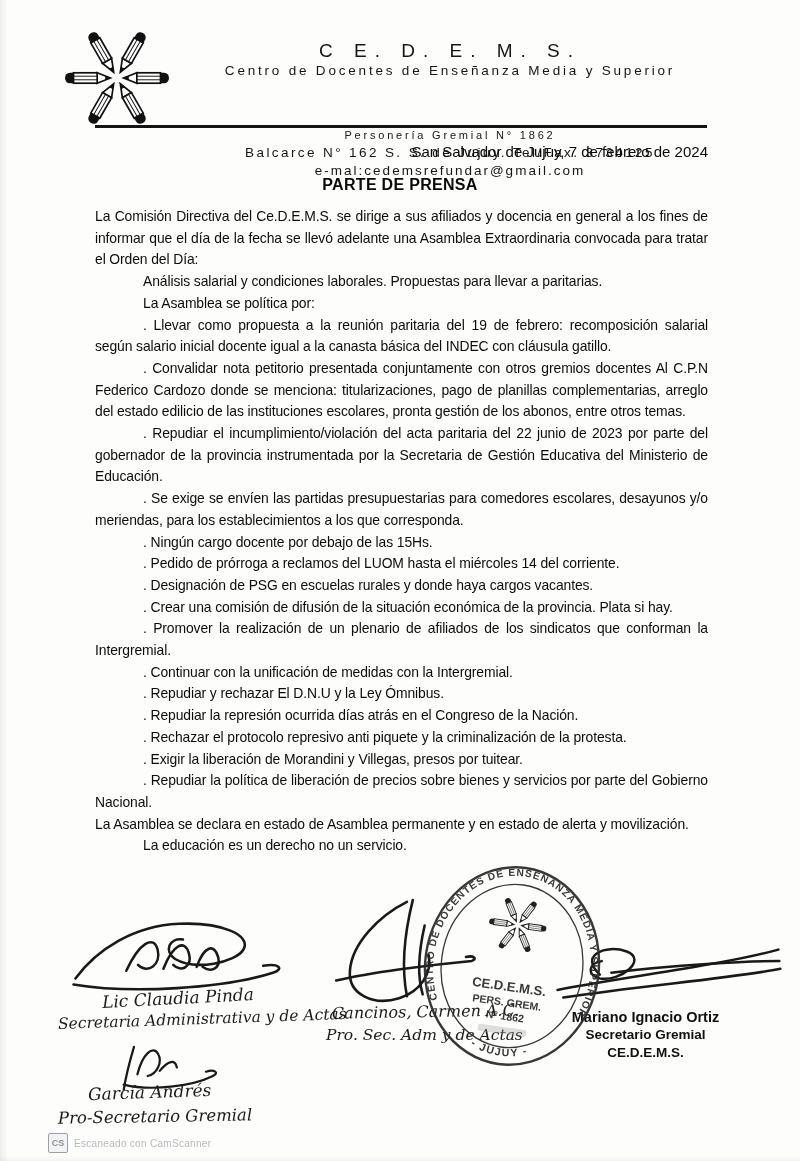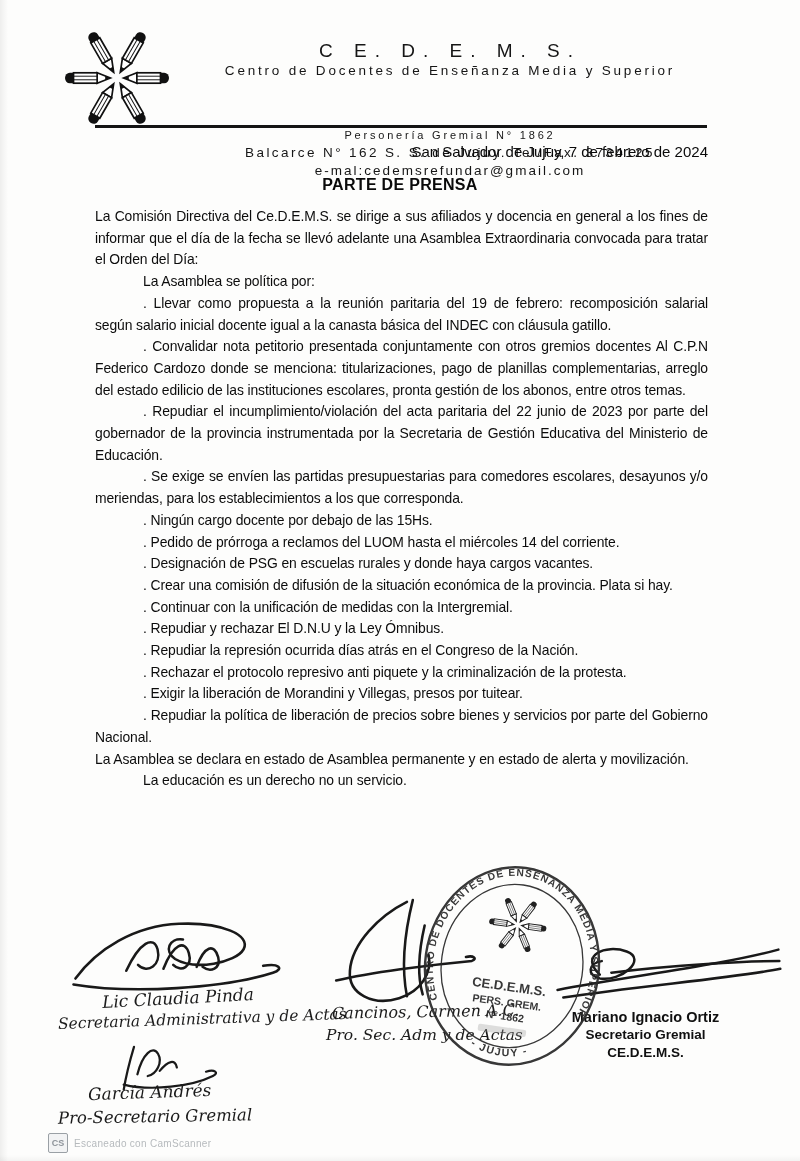--- a/index.html
+++ b/index.html
@@ -116,29 +116,31 @@
     <div class="h4">Balcarce N° 162 S. S. de Jujuy. Tel/Fax. 3734125</div>
     <div class="h5">e-mal:cedemsrefundar@gmail.com</div>
   </div>
   <div class="rule"></div>
 
   <div class="dateline">San Salvador de Jujuy, 7 de febrero de 2024</div>
   <div class="doc-title">PARTE DE PRENSA</div>
 
   <div class="body-text">
     <p>La Comisión Directiva del Ce.D.E.M.S. se dirige a sus afiliados y docencia en general a los fines de informar que el día de la fecha se llevó adelante una Asamblea Extraordinaria convocada para tratar el Orden del Día:</p>
+    <p class="indent agenda">Análisis salarial y condiciones laborales. Propuestas para llevar a paritarias.</p>
     <p class="indent">La Asamblea se política por:</p>
     <p class="indent">. Llevar como propuesta a la reunión paritaria del 19 de febrero: recomposición salarial según salario inicial docente igual a la canasta básica del INDEC con cláusula gatillo.</p>
     <p class="indent">. Convalidar nota petitorio presentada conjuntamente con otros gremios docentes Al C.P.N Federico Cardozo donde se menciona: titularizaciones, pago de planillas complementarias, arreglo del estado edilicio de las instituciones escolares, pronta gestión de los abonos, entre otros temas.</p>
     <p class="indent">. Repudiar el incumplimiento/violación del acta paritaria del 22 junio de 2023 por parte del gobernador de la provincia instrumentada por la Secretaria de Gestión Educativa del Ministerio de Educación.</p>
     <p class="indent">. Se exige se envíen las partidas presupuestarias para comedores escolares, desayunos y/o meriendas, para los establecimientos a los que corresponda.</p>
     <p class="indent">. Ningún cargo docente por debajo de las 15Hs.</p>
     <p class="indent">. Pedido de prórroga a reclamos del LUOM hasta el miércoles 14 del corriente.</p>
     <p class="indent">. Designación de PSG en escuelas rurales y donde haya cargos vacantes.</p>
     <p class="indent">. Crear una comisión de difusión de la situación económica de la provincia. Plata si hay.</p>
+    <p class="indent">. Promover la realización de un plenario de afiliados de los sindicatos que conforman la Intergremial.</p>
     <p class="indent">. Continuar con la unificación de medidas con la Intergremial.</p>
     <p class="indent">. Repudiar y rechazar El D.N.U y la Ley Ómnibus.</p>
     <p class="indent">. Repudiar la represión ocurrida días atrás en el Congreso de la Nación.</p>
     <p class="indent">. Rechazar el protocolo represivo anti piquete y la criminalización de la protesta.</p>
     <p class="indent">. Exigir la liberación de Morandini y Villegas, presos por tuitear.</p>
     <p class="indent">. Repudiar la política de liberación de precios sobre bienes y servicios por parte del Gobierno Nacional.</p>
     <p class="closing1">La Asamblea se declara en estado de Asamblea permanente y en estado de alerta y movilización.</p>
     <p class="indent">La educación es un derecho no un servicio.</p>
   </div>
 

